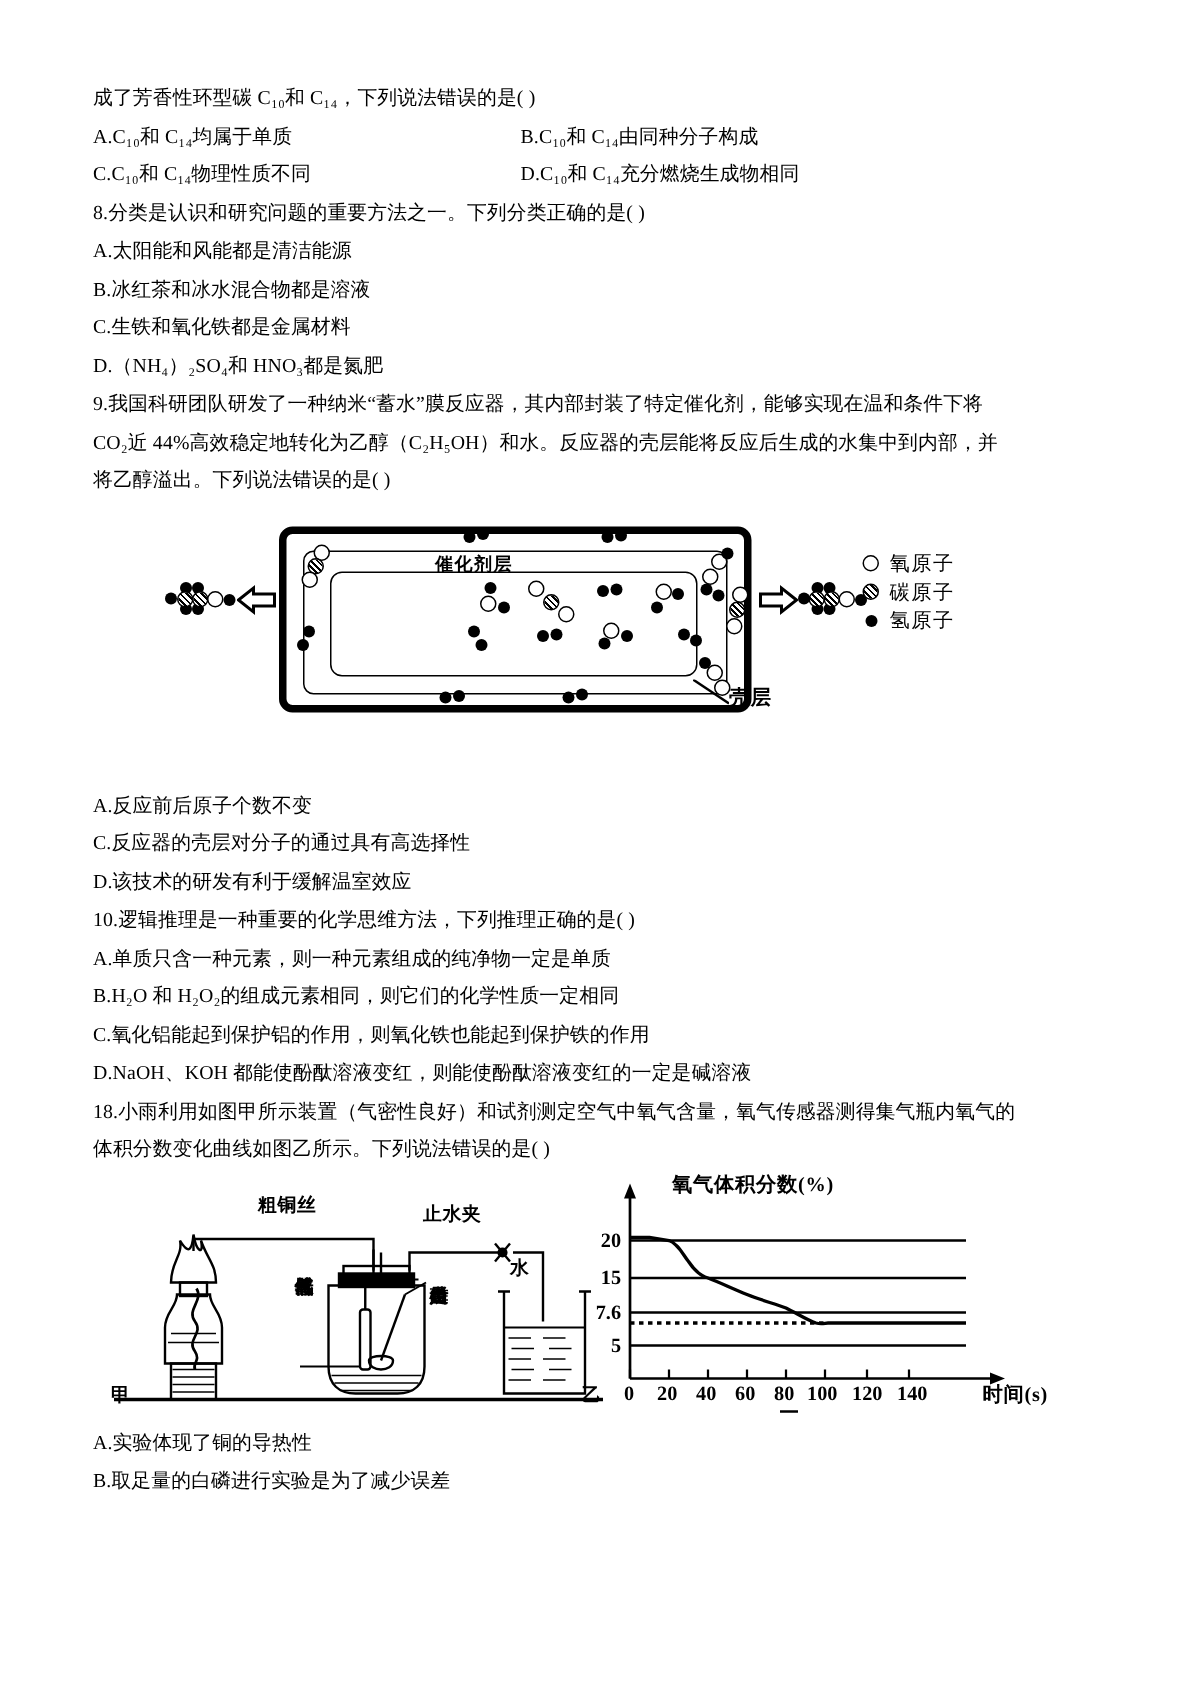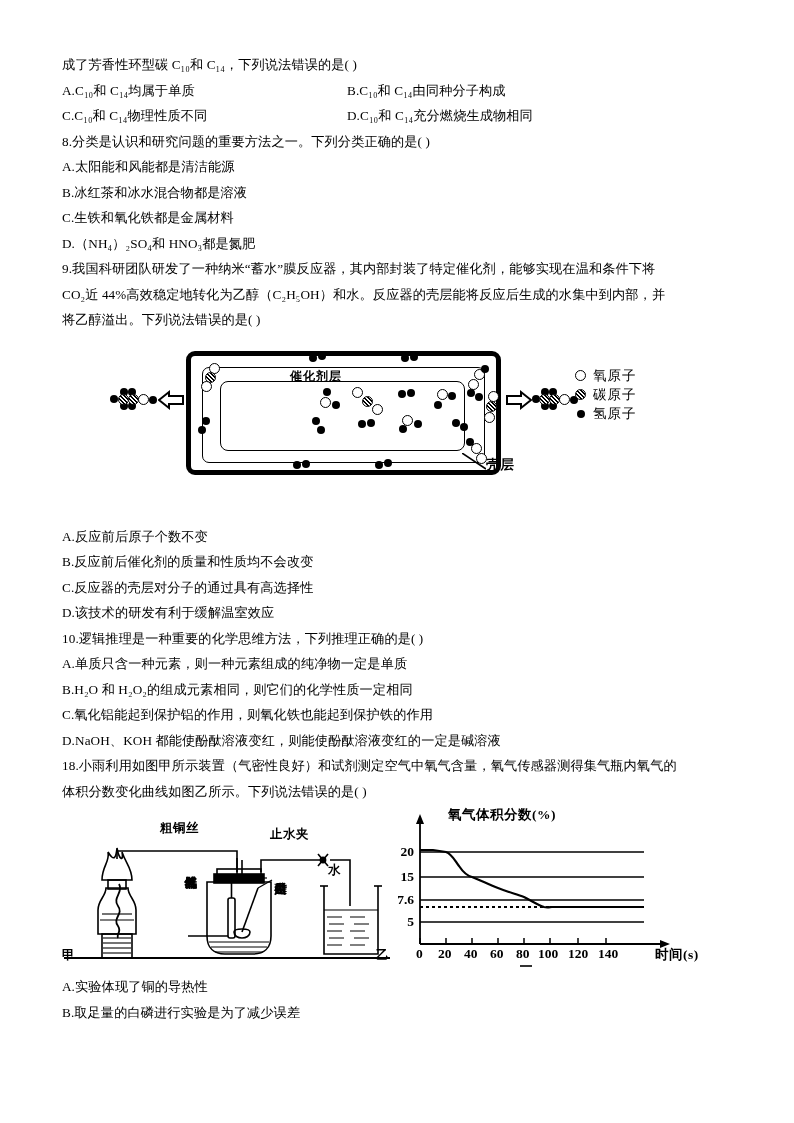--- a/index.html
+++ b/index.html
@@ -132,21 +132,21 @@
 
   
   .fig-bottom {
     position: relative;
     width: 676px;
     height: 168px;
     margin-top: 2px;
   }
   .apparatus {
     position: absolute;
-    left: 0px;
+    left: 12px;
     top: 8px;
     width: 330px;
     height: 160px;
   }
   .app-label {
     position: absolute;
     font-size: 12.5px;
     font-weight: bold;
     letter-spacing: 0.5px;
   }
@@ -345,21 +345,20 @@
           <span class="lg-text">碳原子</span>
         </div>
         <div class="legend-row">
           <span class="lg-icon atom a-h" style="position:absolute; left:2px; top:6px;"></span>
           <span class="lg-text">氢原子</span>
         </div>
       </div>
     </div>
 
     <div class="line">A.反应前后原子个数不变</div>
-    <div class="line">B.反应前后催化剂的质量和性质均不会改变</div>
     <div class="line">C.反应器的壳层对分子的通过具有高选择性</div>
     <div class="line">D.该技术的研发有利于缓解温室效应</div>
 
     <div class="line">10.逻辑推理是一种重要的化学思维方法，下列推理正确的是(    )</div>
     <div class="line">A.单质只含一种元素，则一种元素组成的纯净物一定是单质</div>
     <div class="line">B.H₂O 和 H₂O₂的组成元素相同，则它们的化学性质一定相同</div>
     <div class="line">C.氧化铝能起到保护铝的作用，则氧化铁也能起到保护铁的作用</div>
     <div class="line">D.NaOH、KOH 都能使酚酞溶液变红，则能使酚酞溶液变红的一定是碱溶液</div>
 
     <div class="line">18.小雨利用如图甲所示装置（气密性良好）和试剂测定空气中氧气含量，氧气传感器测得集气瓶内氧气的</div>

